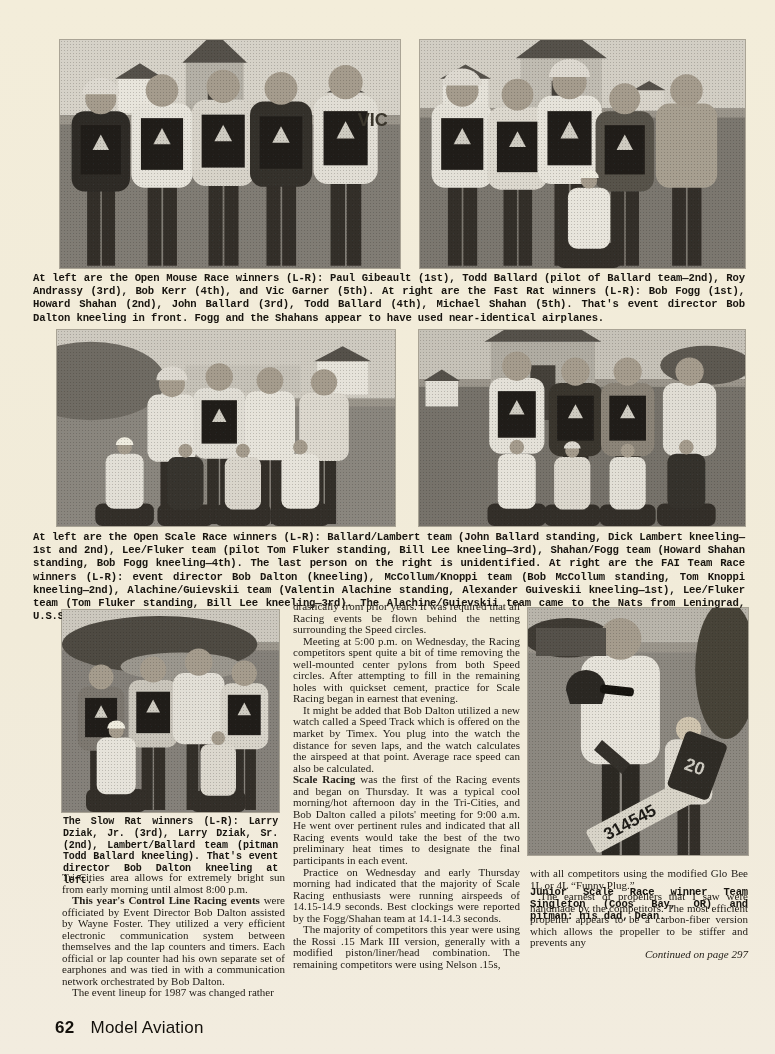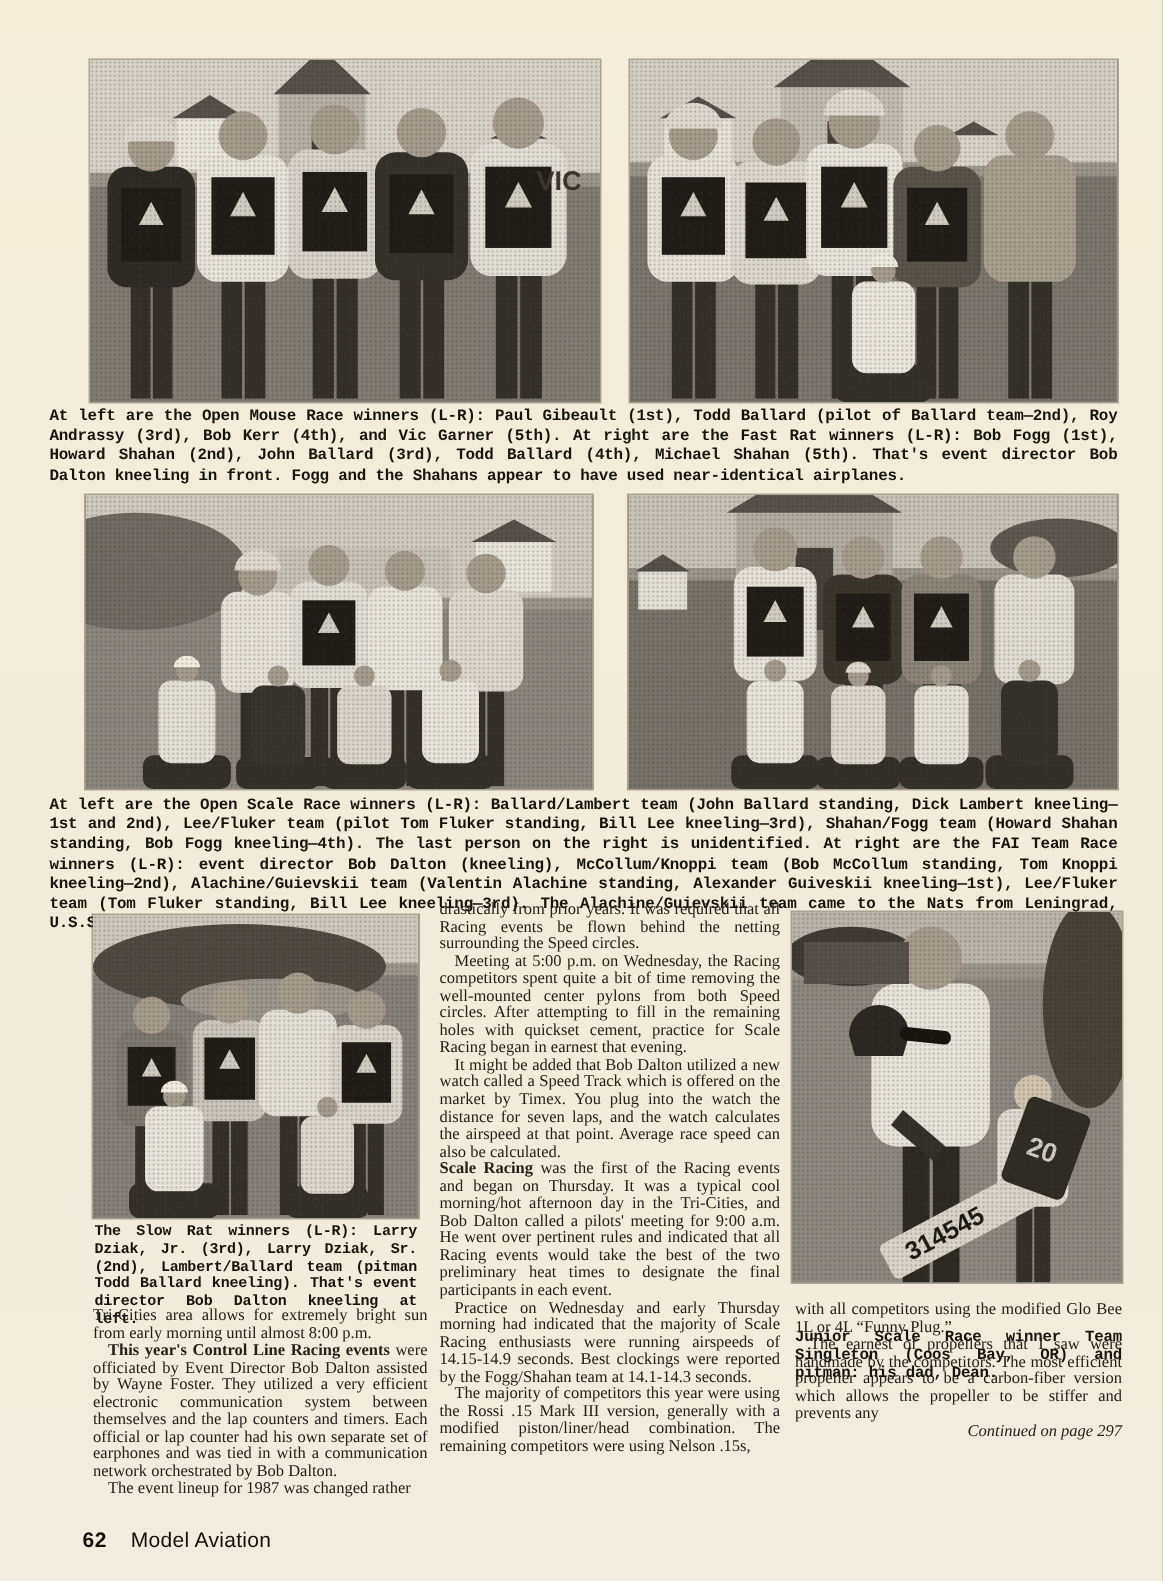--- a/index.html
+++ b/index.html
@@ -22,21 +22,21 @@
   .cap-wide{font-size:10.6px;line-height:13.2px;}
   .cap-narrow{font-size:10px;line-height:11.8px;}
   .col{position:absolute;font-family:"Liberation Serif",serif;font-size:11px;
        line-height:11.55px;color:#24201a;text-align:justify;}
   .col p{margin:0;}
   .col p.ind{text-indent:10px;}
   .col p.gap{}
   .lead{font-weight:700;}
   .continued{font-style:italic;text-align:right;margin-top:1px;}
   .footer{position:absolute;left:55px;top:1018px;font-family:"Liberation Sans",sans-serif;
-          color:#14110c;font-size:14px;display:flex;align-items:baseline;}
+          color:#14110c;font-size:17px;display:flex;align-items:baseline;}
   .footer .num{font-weight:700;margin-right:16px;letter-spacing:.3px;}
   .footer .mag{font-weight:400;letter-spacing:.2px;}
 </style>
 </head>
 <body>
 
 <div class="page">
 
   <div class="photo" style="left:60px;top:40px;width:340px;height:228px">
       <svg viewBox="0 0 340 228" preserveAspectRatio="none" xmlns="http://www.w3.org/2000/svg">

